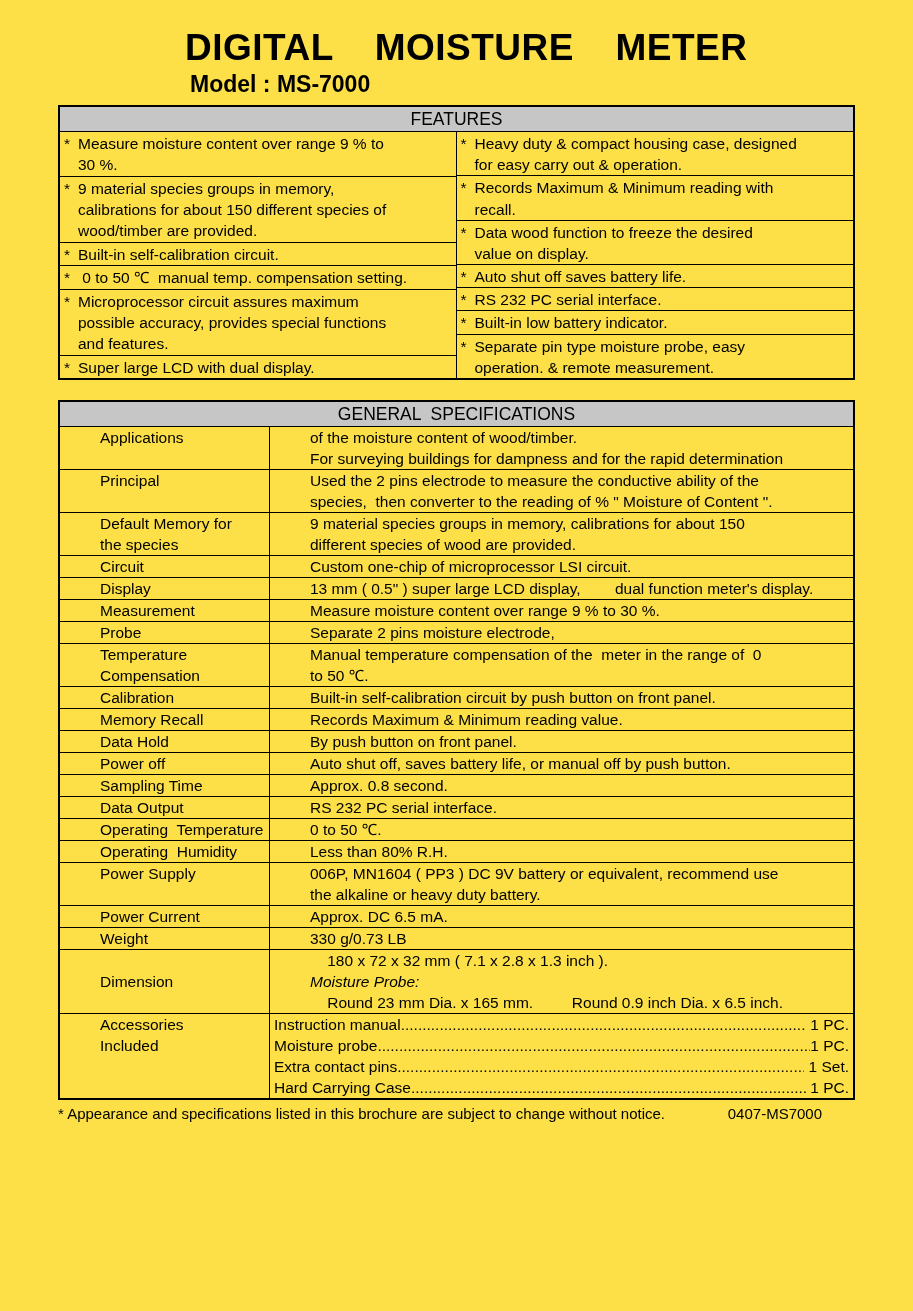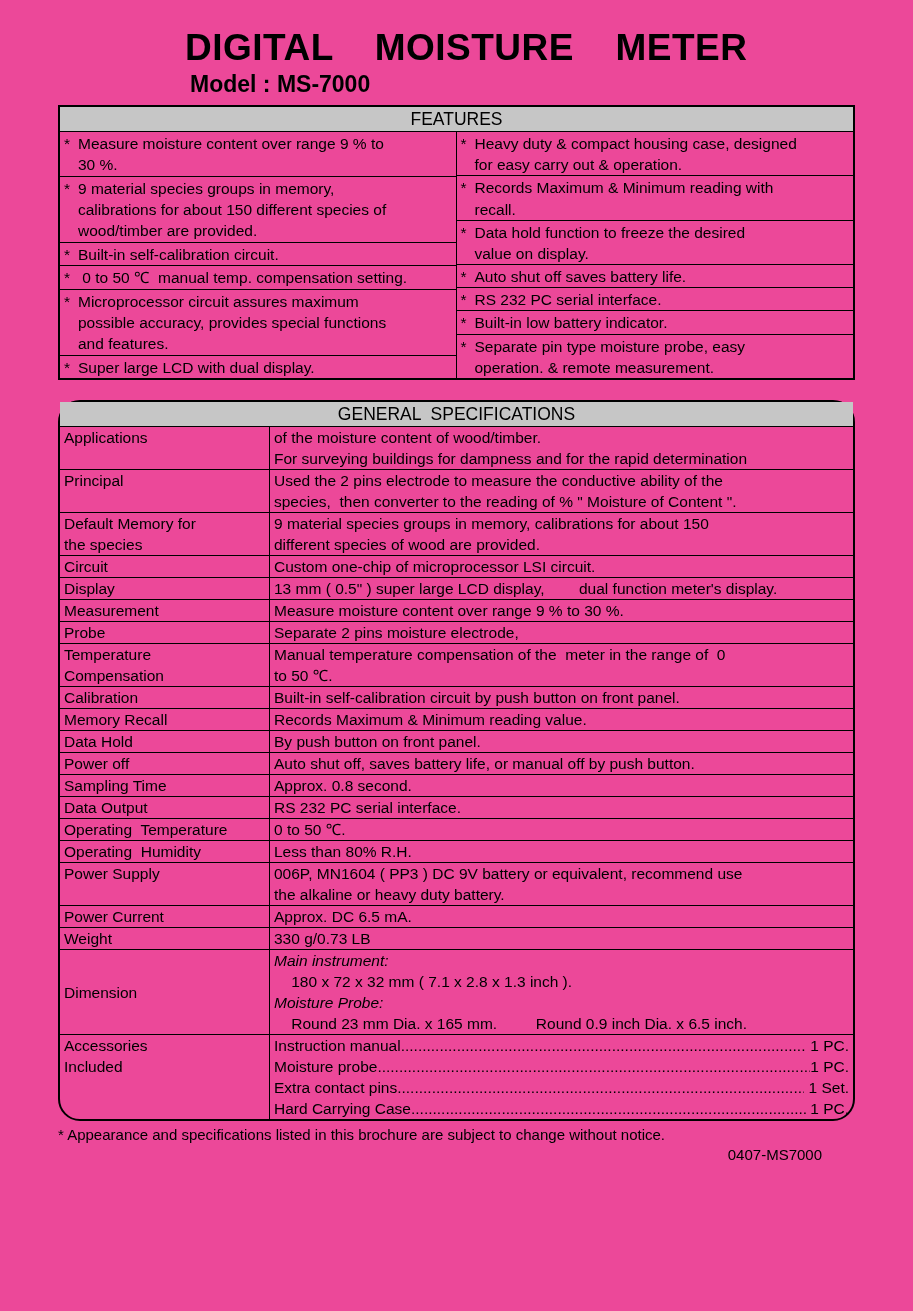--- a/index.html
+++ b/index.html
@@ -1,19 +1,19 @@
 <!DOCTYPE html>
 <html><head>
 <meta charset="utf-8">
 <style>
   html, body { margin:0; padding:0; background:#ffffff; }
   .page {
     position:relative;
     width:913px; height:1311px;
-    background:#ec4899;
+    background:#fde047;
     color:#000;
     font-family:"Liberation Sans", sans-serif;
     overflow:hidden;
     box-sizing:border-box;
   }
   .title {
     margin:0;
     padding-top:27px;
     margin-left:185px;
     font-size:37px;
@@ -26,21 +26,21 @@
     margin:2px 0 0 190px;
     font-size:23px;
     font-weight:bold;
     white-space:pre;
   }
   .doc-table {
     margin:7px 58px 0 58px;
     border:2px solid #000;
     box-sizing:border-box;
   }
-  .specs-table { margin-top:20px;border-radius:22px; }
+  .specs-table { margin-top:20px; }
   .table-header {
     background:#c6c6c6;
     border-bottom:1px solid #000;
     height:24px;
     line-height:24px;
     text-align:center;
     font-weight:normal;
     font-size:17.5px;
     white-space:pre;
   }
@@ -71,35 +71,35 @@
     font-size:15.5px;
   }
   .slabel.vcenter { display:flex; flex-direction:column; justify-content:center; }
   .svalue {
     flex:1 1 auto;
     min-width:0;
     box-sizing:border-box;
     padding:0 4px;
     font-size:15.5px;
   }
-  .sline { line-height:21px; white-space:pre-wrap; }
+  .sline { line-height:21px; white-space:pre-wrap;margin-left:36px; }
   .sline.italic { font-style:italic; }
   .acc-line { display:flex; line-height:21px; }
   .acc-name { white-space:pre; }
   .acc-leader { flex:1 1 auto; overflow:hidden; white-space:nowrap; }
   .acc-qty { white-space:pre; }
   
   .footnote-row {
     margin:4px 58px 0 58px;
     display:flex;
     justify-content:space-between;
     font-size:15px;
     line-height:20px;
   }
-  .doc-code { margin-right:33px;margin-top:20px; }
+  .doc-code { margin-right:33px; }
 </style>
 </head>
 <body>
 
 <div class="page">
 
   <h1 class="title">DIGITAL  MOISTURE  METER</h1>
   <h2 class="subtitle">Model : MS-7000</h2>
 
   <div class="doc-table features-table">
@@ -142,21 +142,21 @@
             <div class="fline">Heavy duty &amp; compact housing case, designed</div>
             <div class="fline">for easy carry out &amp; operation.</div>
           </div>
           <div class="fcell" style="flex-grow: 2;">
             <span class="bullet">*</span>
             <div class="fline">Records Maximum &amp; Minimum reading with</div>
             <div class="fline">recall.</div>
           </div>
           <div class="fcell" style="flex-grow: 2;">
             <span class="bullet">*</span>
-            <div class="fline">Data hold function to freeze the desired</div>
+            <div class="fline">Data wood function to freeze the desired</div>
             <div class="fline">value on display.</div>
           </div>
           <div class="fcell" style="flex-grow: 1;">
             <span class="bullet">*</span>
             <div class="fline">Auto shut off saves battery life.</div>
           </div>
           <div class="fcell" style="flex-grow: 1;">
             <span class="bullet">*</span>
             <div class="fline">RS 232 PC serial interface.</div>
           </div>
@@ -333,21 +333,20 @@
           </div>
           <div class="svalue">
             <div class="sline">330 g/0.73 LB</div>
           </div>
         </div>
         <div class="srow">
           <div class="slabel vcenter">
             <div class="sline">Dimension</div>
           </div>
           <div class="svalue">
-            <div class="sline italic">Main instrument:</div>
             <div class="sline">    180 x 72 x 32 mm ( 7.1 x 2.8 x 1.3 inch ).</div>
             <div class="sline italic">Moisture Probe:</div>
             <div class="sline">    Round 23 mm Dia. x 165 mm.         Round 0.9 inch Dia. x 6.5 inch.</div>
           </div>
         </div>
         <div class="srow">
           <div class="slabel">
             <div class="sline">Accessories</div>
             <div class="sline">Included</div>
           </div>

